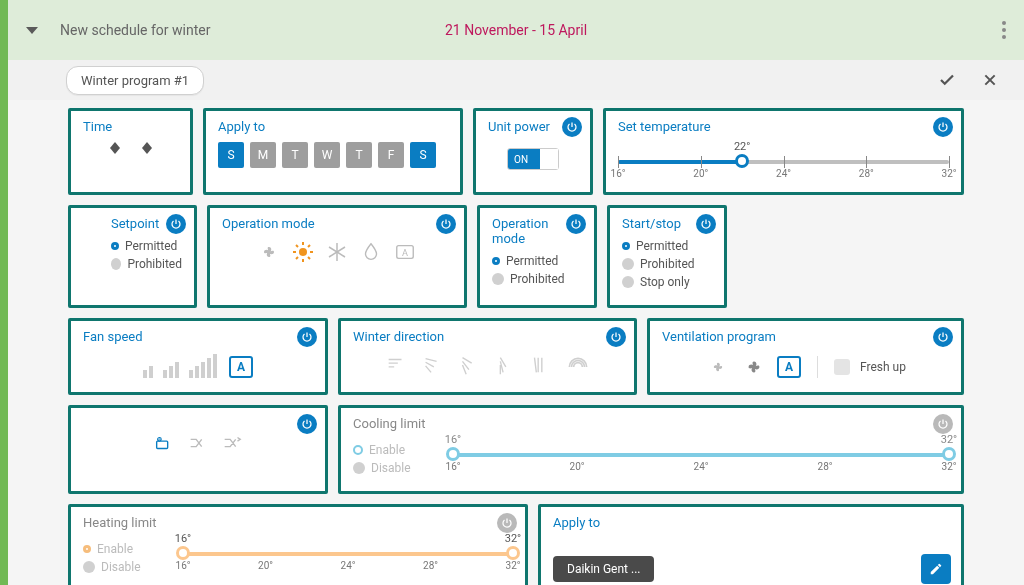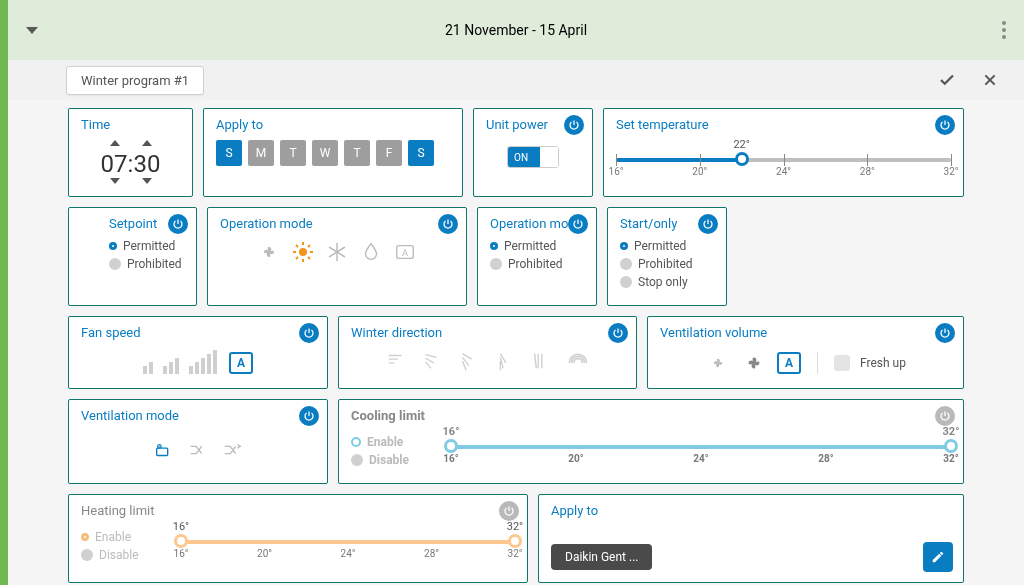--- a/index.html
+++ b/index.html
@@ -12,33 +12,33 @@
   }
   .page { width: 1024px; height: 585px; position: relative; background:#f5f5f5; }
   .leftbar { position:absolute; left:0; top:0; width:8px; height:585px; background:#71b955; }
   .header {
     position:absolute; left:8px; top:0; right:0; height:60px;
     background:#deecd9; display:flex; align-items:center; padding:0 18px;
     color:#5a5a5a;
   }
   .header .arrow { width:0; height:0; border-left:6px solid transparent; border-right:6px solid transparent; border-top:7px solid #5a5a5a; margin-right:22px; cursor:pointer;}
   .header .title { flex:0 0 auto; font-size:14px; color:#666; }
-  .header .range { position:absolute; left:50%; transform:translateX(-50%); font-size:14px; color:#000000;}
+  .header .range { position:absolute; left:50%; transform:translateX(-50%); font-size:14px; color:#be185d;}
   .header .more { margin-left:auto; font-size:18px; color:#888; letter-spacing:0; line-height:4px; cursor:pointer; display:flex; flex-direction:column; gap:3px; align-items:center;}
   .header .more span{ width:4px; height:4px; background:#888; border-radius:50%; display:block;}
   
   .subhead { position:absolute; left:8px; top:60px; right:0; height:40px; background:#f1f1f1; display:flex; align-items:center; padding:0 26px;}
-  .programtab { background:#fff; border:1px solid #d0d0d0; border-radius:3px; padding:6px 14px; font-size:13px; color:#555; box-shadow:0 1px 1px rgba(0,0,0,.05); margin-left:32px;}
+  .programtab { background:#fff; border:1px solid #d0d0d0; border-radius:12px; padding:6px 14px; font-size:13px; color:#555; box-shadow:0 1px 1px rgba(0,0,0,.05); margin-left:32px;}
   .subhead .acts { margin-left:auto; display:flex; gap:26px; align-items:center;}
   .subhead .check { color:#555; cursor:pointer;}
   .subhead .x { color:#555; font-weight:bold; font-size:18px; cursor:pointer;}
   
   .content { position:absolute; left:8px; right:0; top:100px; bottom:0; padding:8px 0 0 0; }
   .row { display:flex; gap:10px; padding:0 60px 10px 60px; }
-  .card { background:#fff; border:1px solid #0f766e; border-radius:2px; padding:8px 12px 12px 12px; position:relative; }
+  .card { background:#fff; border:3px solid #0f766e; border-radius:2px; padding:8px 12px 12px 12px; position:relative; }
   .card-title { color:#0a7dc2; font-size:13px; margin-bottom:8px; }
   .card-title.gray { color:#888;}
   .pwr { position:absolute; right:8px; top:6px; width:20px; height:20px; border-radius:50%; background:#0a7dc2; display:flex; align-items:center; justify-content:center; cursor:pointer;}
   .pwr.gray { background:#b9b9b9;}
   .pwr svg{ width:12px; height:12px;}
   
   
   .time-card { width:125px; }
   .time-val { font-size:24px; text-align:center; color:#333; font-weight:400; margin-top:4px;}
   .time-arrows { display:flex; justify-content:center; gap:22px; }
@@ -91,21 +91,21 @@
   
   .airflow-card{ width:299px;}
   .aficons{ display:flex; gap:14px; justify-content:center; margin-top:10px; color:#cfcfcf;}
   
   .ventvol-card{ flex:1;}
   .vvrow{ display:flex; align-items:center; justify-content:center; gap:10px; margin-top:10px;}
   .sep{ width:1px; height:22px; background:#ddd; margin:0 6px;}
   .chk{ width:16px; height:16px; background:#e4e4e4; border-radius:3px;}
   
   .ventmode-card{ width:260px;}
-  .cool-card{ flex:1;font-weight:bold;}
+  .cool-card{ flex:1;}
   .cool-card .opts{ float:left; width:90px;}
   .coolslider{ margin-left:100px;}
   
   .slider.sky .fill{ background:#7fcce4; left:0; right:0;}
   .slider.sky .thumb{ border-color:#7fcce4;}
   .slider.sky .thumb2{ position:absolute; top:8px; width:14px; height:14px; background:#fff; border:3px solid #7fcce4; border-radius:50%; transform:translateX(-50%);}
   .slider.sky .vallbl{ color:#888;}
   
   .heat-card{ width:460px;}
   .heat-card .card-title{ color:#888;}
@@ -127,20 +127,21 @@
   svg{ display:block;}
 </style>
 </head>
 <body>
 
 <div class="page">
   <div class="leftbar"></div>
 
   <div class="header">
     <div class="arrow"></div>
+    <div class="title">New schedule for winter</div>
     <div class="range">21 November - 15 April</div>
     <div class="more">
         <span></span>
         <span></span>
         <span></span>
       </div>
   </div>
 
   <div class="subhead">
     <div class="programtab">Winter program #1</div>
@@ -160,21 +161,20 @@
 
   <div class="content">
 
     <div class="row">
       <div class="card time-card">
         <div class="card-title">Time</div>
         <div class="time-arrows">
             <div class="tarr up"></div>
             <div class="tarr up"></div>
           </div>
-        <div class="time-val">07:30</div>
         <div class="time-arrows">
             <div class="tarr down"></div>
             <div class="tarr down"></div>
           </div>
       </div>
 
       <div class="card days-card">
         <div class="card-title">Apply to</div>
         <div class="days">
           <div class="day sel">S</div>
@@ -306,21 +306,21 @@
             <div class="rdot sel"></div>
             <span class="lab">Permitted</span>
           </div>
         <div class="radio">
             <div class="rdot"></div>
             <span class="lab">Prohibited</span>
           </div>
       </div>
 
       <div class="card startstop-card">
-        <div class="card-title">Start/only</div>
+        <div class="card-title">Start/stop</div>
         <div class="pwr">
             <svg viewBox="0 0 24 24">
               <path fill="none" stroke="#fff" stroke-width="2.5" d="M12 3v9M7 6a8 8 0 1 0 10 0"></path>
             </svg>
           </div>
         <div class="radio">
             <div class="rdot sel"></div>
             <span class="lab">Permitted</span>
           </div>
         <div class="radio">
@@ -401,21 +401,21 @@
                 <path d="M10 4v16M14 4v16M6 4l2 16"></path>
               </g>
             </svg>
           <svg width="26" height="26" viewBox="0 0 24 24">
               <path fill="none" stroke="currentColor" stroke-width="1.5" d="M4 12a8 8 0 0 1 16 0M6 12a6 6 0 0 1 12 0M8 12a4 4 0 0 1 8 0"></path>
             </svg>
         </div>
       </div>
 
       <div class="card ventvol-card">
-        <div class="card-title">Ventilation volume</div>
+        <div class="card-title">Ventilation program</div>
         <div class="pwr">
             <svg viewBox="0 0 24 24">
               <path fill="none" stroke="#fff" stroke-width="2.5" d="M12 3v9M7 6a8 8 0 1 0 10 0"></path>
             </svg>
           </div>
         <div class="vvrow">
           <div class="micon">
               <svg width="20" height="20" viewBox="0 0 24 24">
                 <path fill="currentColor" d="M12 12c3 0 3-5 0-5s0 5 0 5zm0 0c0 3 5 3 5 0s-5 0-5 0zm0 0c-3 0-3 5 0 5s0-5 0-5zm0 0c0-3-5-3-5 0s5 0 5 0z"></path>
               </svg>
@@ -430,21 +430,20 @@
             </div>
           <div class="sep"></div>
           <div class="chk"></div>
           <span style="font-size:12px;color:#555;">Fresh up</span>
         </div>
       </div>
     </div>
 
     <div class="row">
       <div class="card ventmode-card">
-        <div class="card-title">Ventilation mode</div>
         <div class="pwr">
             <svg viewBox="0 0 24 24">
               <path fill="none" stroke="#fff" stroke-width="2.5" d="M12 3v9M7 6a8 8 0 1 0 10 0"></path>
             </svg>
           </div>
         <div class="modeicons" style="margin-top:14px;">
           <div class="micon" style="color:#0a7dc2">
               <svg width="26" height="22" viewBox="0 0 24 24">
                 <rect x="4" y="10" width="12" height="8" rx="1" fill="none" stroke="currentColor" stroke-width="1.5"></rect>
                 <circle cx="7" cy="8" r="2" fill="none" stroke="currentColor" stroke-width="1.2"></circle>

